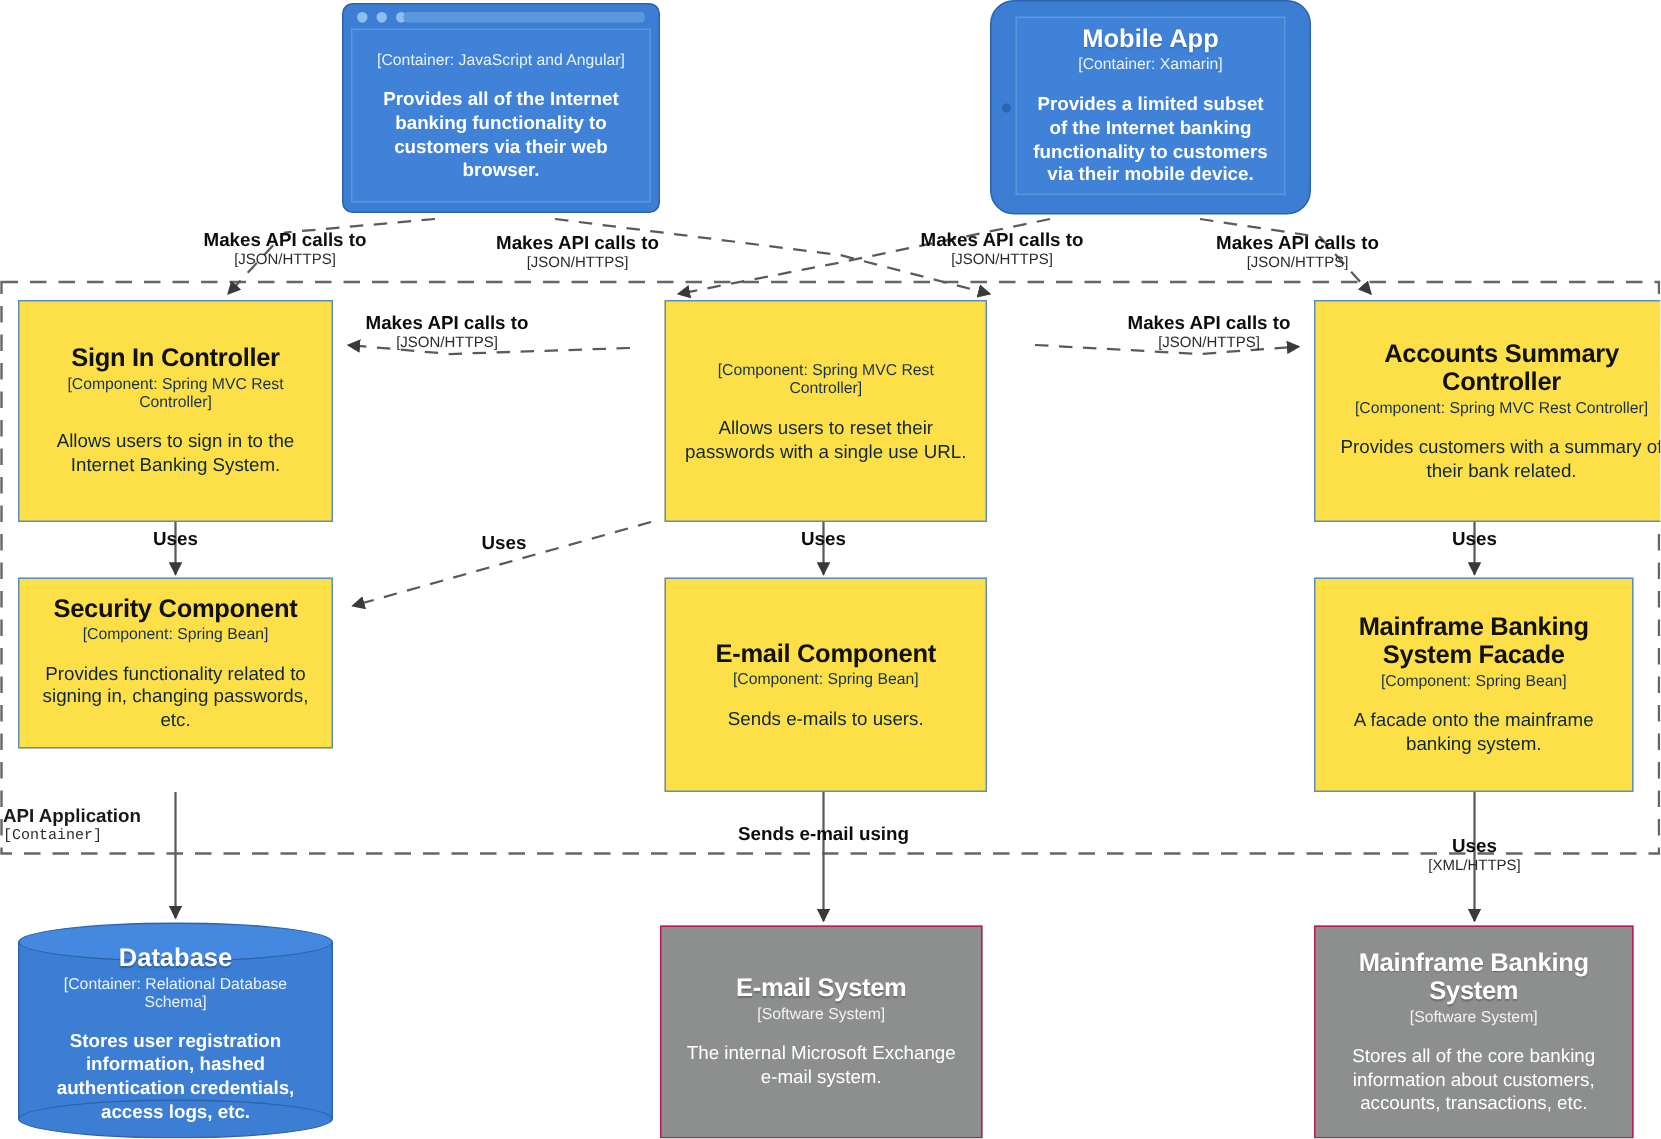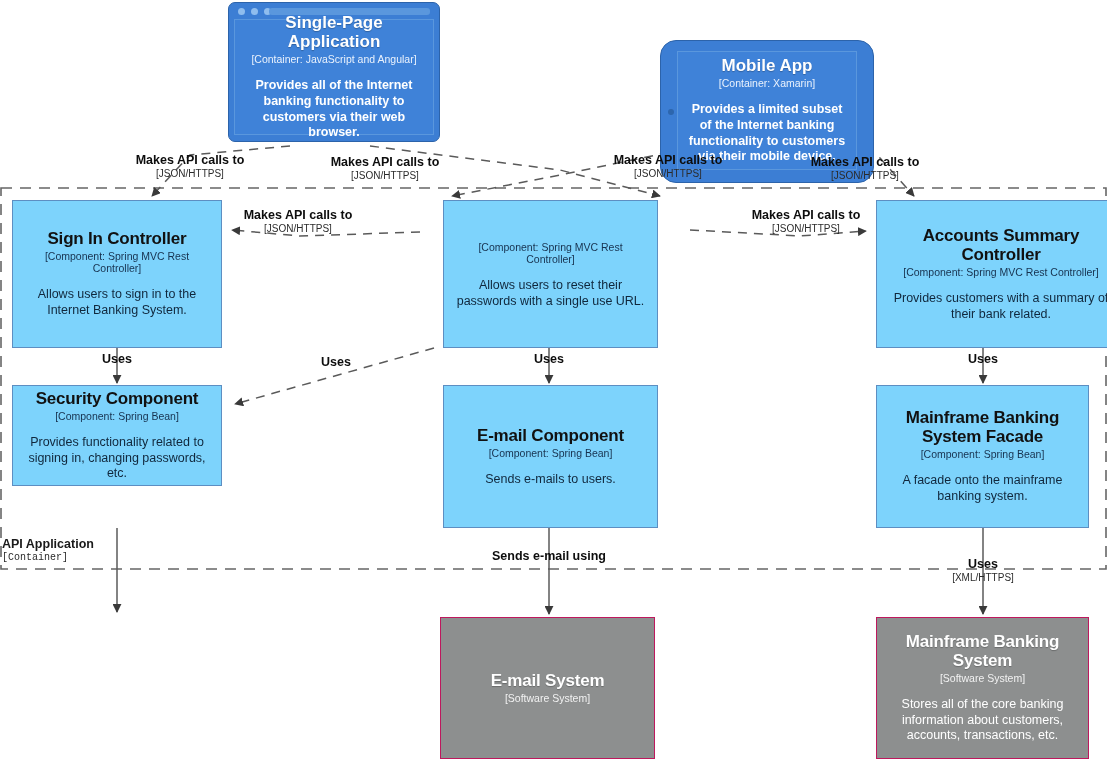--- a/index.html
+++ b/index.html
@@ -47,21 +47,21 @@
     margin-top: 2px;
   }
   .node .desc {
     line-height: 1.25;
     margin-top: 13px;
     font-size: 12.5px;
   }
 
   
   .comp {
-    background: #7dd3fc;
+    background: #fde047;
     border: 1px solid #5d8ec2;
     color: #000000;
   }
   .comp .title { font-size: 17px; color:#111; }
   .comp .tech  { color: #17324f; }
   .comp .desc  { color: #10273c; }
 
   
   .ext {
     background: #8d8f8f;
@@ -261,27 +261,26 @@
   </div>
 
   <div class="browser" style="left:228px; top:2px; width:212px; height:140px;">
     <div class="dots">
         <i></i>
         <i></i>
         <i></i>
       </div>
     <div class="urlbar"></div>
     <div class="screen">
-      <div class="devtitle">Single-Page Application</div>
       <div class="devtech">[Container: JavaScript and Angular]</div>
       <div class="devdesc">Provides all of the Internet banking functionality to customers via their web browser.</div>
     </div>
   </div>
 
-  <div class="mobile" style="left:660px; top:0px; width:214px; height:143px;margin-top:40px;">
+  <div class="mobile" style="left:660px; top:0px; width:214px; height:143px;">
     <div class="cam"></div>
     <div class="screen">
       <div class="devtitle">Mobile App</div>
       <div class="devtech">[Container: Xamarin]</div>
       <div class="devdesc">Provides a limited subset of the Internet banking functionality to customers via their mobile device.</div>
     </div>
   </div>
 
   <div class="node comp" style="left:12px; top:200px; width:210px; height:148px;">
     <div class="title">Sign In Controller</div>
@@ -293,42 +292,53 @@
     <div class="tech">[Component: Spring MVC Rest Controller]</div>
     <div class="desc">Allows users to reset their passwords with a single use URL.</div>
   </div>
 
   <div class="node comp" style="left:876px; top:200px; width:250px; height:148px;">
     <div class="title">Accounts Summary Controller</div>
     <div class="tech">[Component: Spring MVC Rest Controller]</div>
     <div class="desc">Provides customers with a summary of their bank related.</div>
   </div>
 
-  <div class="node comp" style="left:12px; top:385px; width:210px; height:101px;">
+  <div class="node comp" style="left:12px; top:385px; width:210px; height:114px;">
     <div class="title">Security Component</div>
     <div class="tech">[Component: Spring Bean]</div>
     <div class="desc">Provides functionality related to signing in, changing passwords, etc.</div>
   </div>
 
   <div class="node comp" style="left:443px; top:385px; width:215px; height:143px;">
     <div class="title">E-mail Component</div>
     <div class="tech">[Component: Spring Bean]</div>
     <div class="desc">Sends e-mails to users.</div>
   </div>
 
   <div class="node comp" style="left:876px; top:385px; width:213px; height:143px;">
     <div class="title">Mainframe Banking System Facade</div>
     <div class="tech">[Component: Spring Bean]</div>
     <div class="desc">A facade onto the mainframe banking system.</div>
   </div>
 
+  <div class="cylinder" style="left:12px; top:615px; width:210px; height:144px;">
+    <div class="cyl-body"></div>
+    <div class="cyl-bot"></div>
+    <div class="cyl-top"></div>
+    <div class="cyl-text">
+      <div class="devtitle">Database</div>
+      <div class="devtech">[Container: Relational Database Schema]</div>
+      <div class="devdesc">Stores user registration information, hashed authentication credentials, access logs, etc.</div>
+    </div>
+  </div>
 
   <div class="node ext" style="left:440px; top:617px; width:215px; height:142px;">
     <div class="title">E-mail System</div>
     <div class="tech">[Software System]</div>
+    <div class="desc">The internal Microsoft Exchange e-mail system.</div>
   </div>
 
   <div class="node ext" style="left:876px; top:617px; width:213px; height:142px;">
     <div class="title">Mainframe Banking System</div>
     <div class="tech">[Software System]</div>
     <div class="desc">Stores all of the core banking information about customers, accounts, transactions, etc.</div>
   </div>
 
   <div class="elabel" style="left:120px; top:153px; width:140px;">
     <span>Makes API calls to</span>

